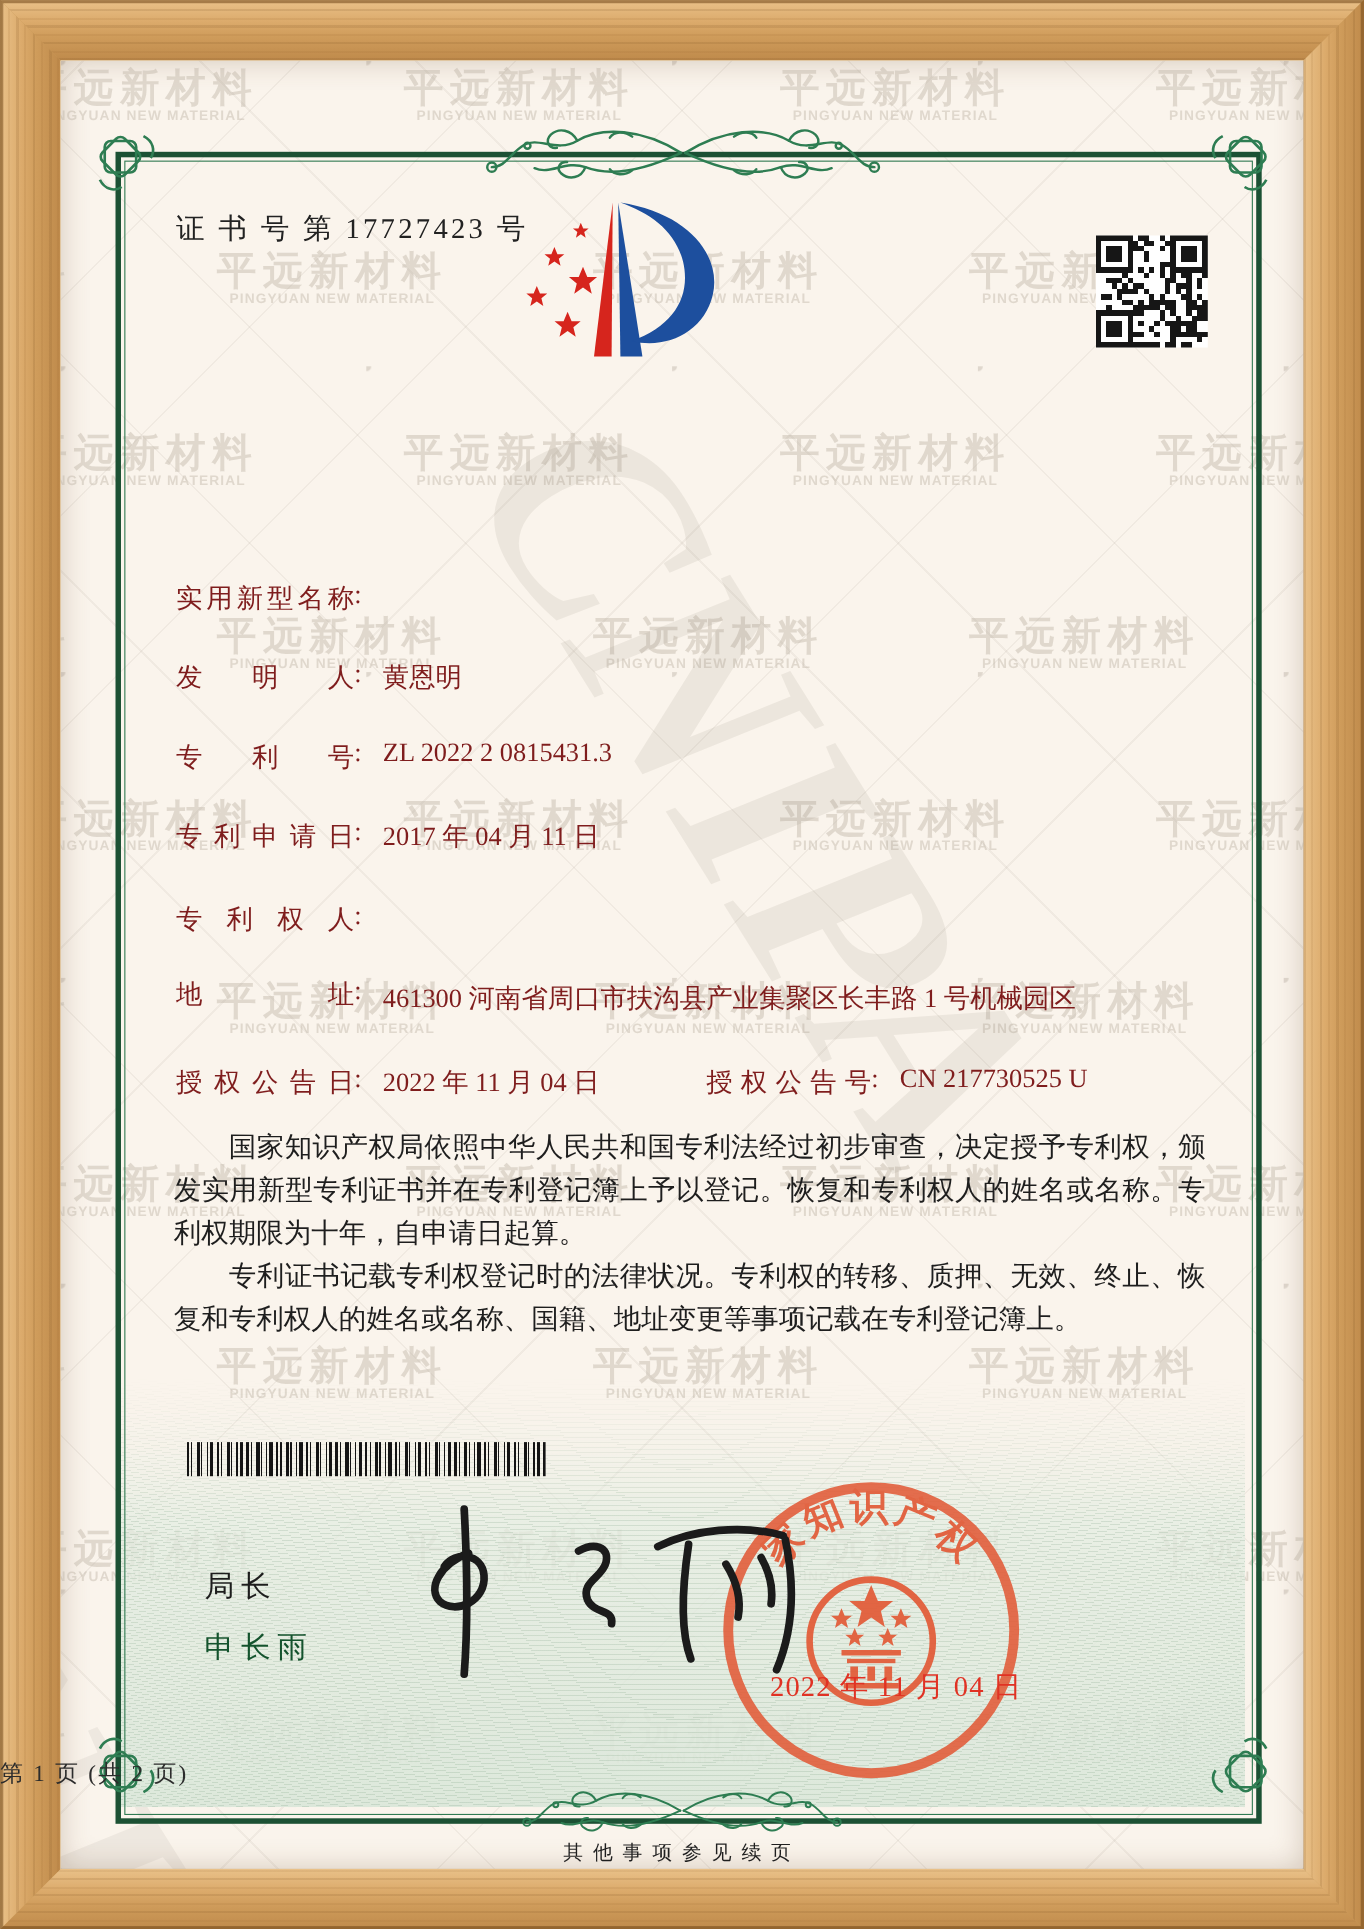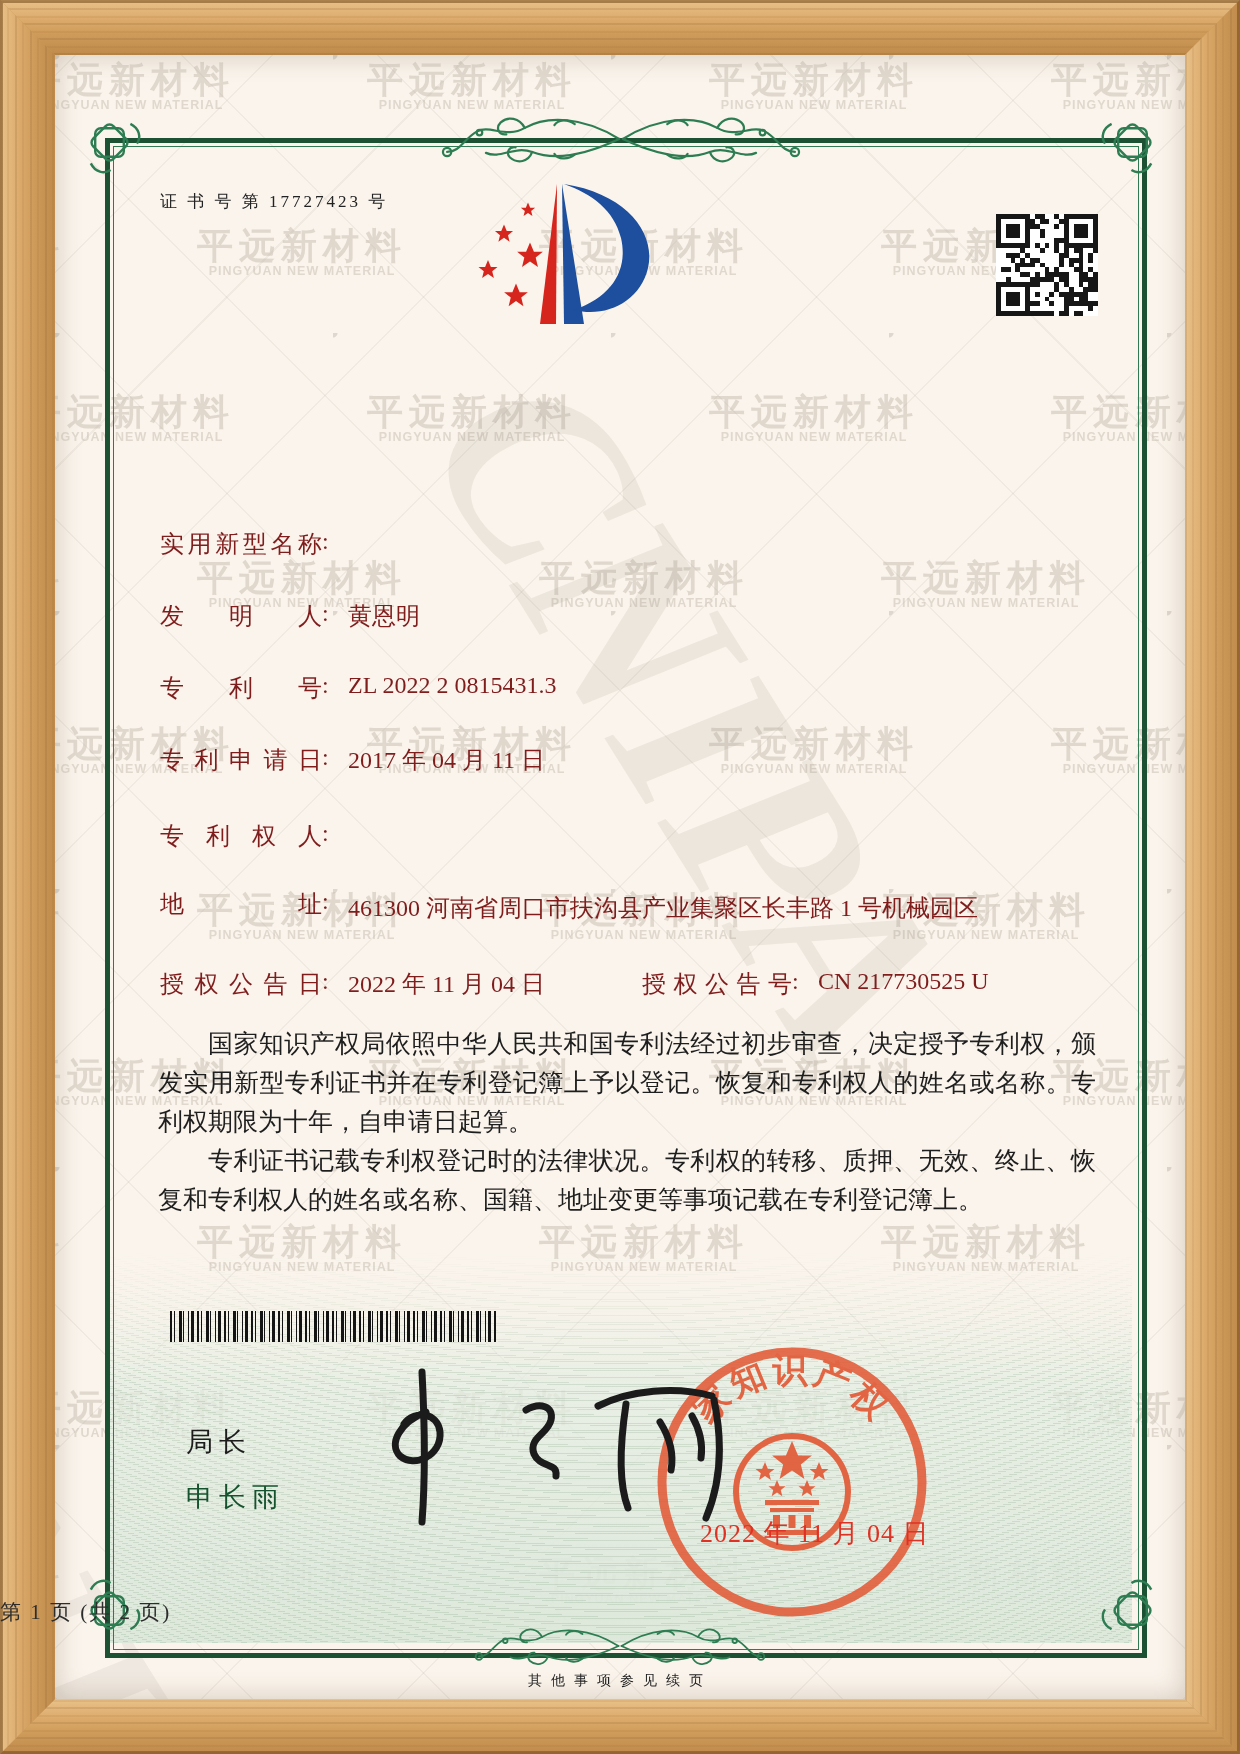--- a/index.html
+++ b/index.html
@@ -39,21 +39,21 @@
 
   
   #gframe{position:absolute;left:105px;top:138px;width:1032px;height:1510px;
       border:5px solid #1c5134;pointer-events:none;}
   #gframe::after{content:"";position:absolute;inset:3px;border:1.5px solid #2f7a52;}
   .flourish{position:absolute;color:#2e7d52;}
   .corner{position:absolute;color:#2e7d52;}
 
   
   .txt{position:absolute;color:#222;}
-  #certno{left:160px;top:190px;font-size:17px;letter-spacing:3px;}
+  #certno{left:160px;top:190px;font-size:26px;letter-spacing:3px;}
   #title{left:0;top:342px;width:100%;text-align:center;font-size:47px;font-weight:bold;
          letter-spacing:9px;color:#141414;}
   #logo{position:absolute;left:452px;top:172px;}
   #qr{position:absolute;left:996px;top:214px;width:102px;height:102px;}
 
   .frow{position:absolute;left:160px;display:flex;align-items:flex-start;font-size:24px;color:#7f1d1d;}
   .flabel{width:162px;text-align:justify;text-align-last:justify;flex:none;}
   .fcolon{flex:none;width:26px;}
   .fvalue{flex:none;}
   #row-addr .fvalue{width:660px;line-height:40px;}
@@ -75,21 +75,21 @@
      mask-image:linear-gradient(180deg,rgba(0,0,0,0) 0,#000 130px);}
 
   #signer-title{left:186px;top:1424px;font-size:27px;letter-spacing:6px;color:#1d1d1d;}
   #signer-name{left:186px;top:1479px;font-size:27px;letter-spacing:6px;color:#14532d;}
   #signature{position:absolute;left:330px;top:1360px;}
 
   #seal{position:absolute;left:648px;top:1338px;width:288px;height:288px;opacity:.93;}
   #seal-date{position:absolute;left:700px;top:1516px;font-size:26px;color:#e03224;letter-spacing:1px;z-index:7;}
 
   #footer-page{left:0;top:1598px;width:100%;font-size:21px;letter-spacing:2px;color:#2c2c2c;}
-  #footer-note{left:0;top:1672px;width:100%;text-align:center;font-size:14px;letter-spacing:9px;color:#1f1f1f;}
+  #footer-note{left:0;top:1672px;width:100%;text-align:center;font-size:18px;letter-spacing:9px;color:#1f1f1f;}
 
   .z3{z-index:3;} .z4{z-index:4;}
 </style>
 </head>
 <body>
 
 <div id="page">
 
   <svg width="0" height="0" style="position:absolute">
     <defs>

